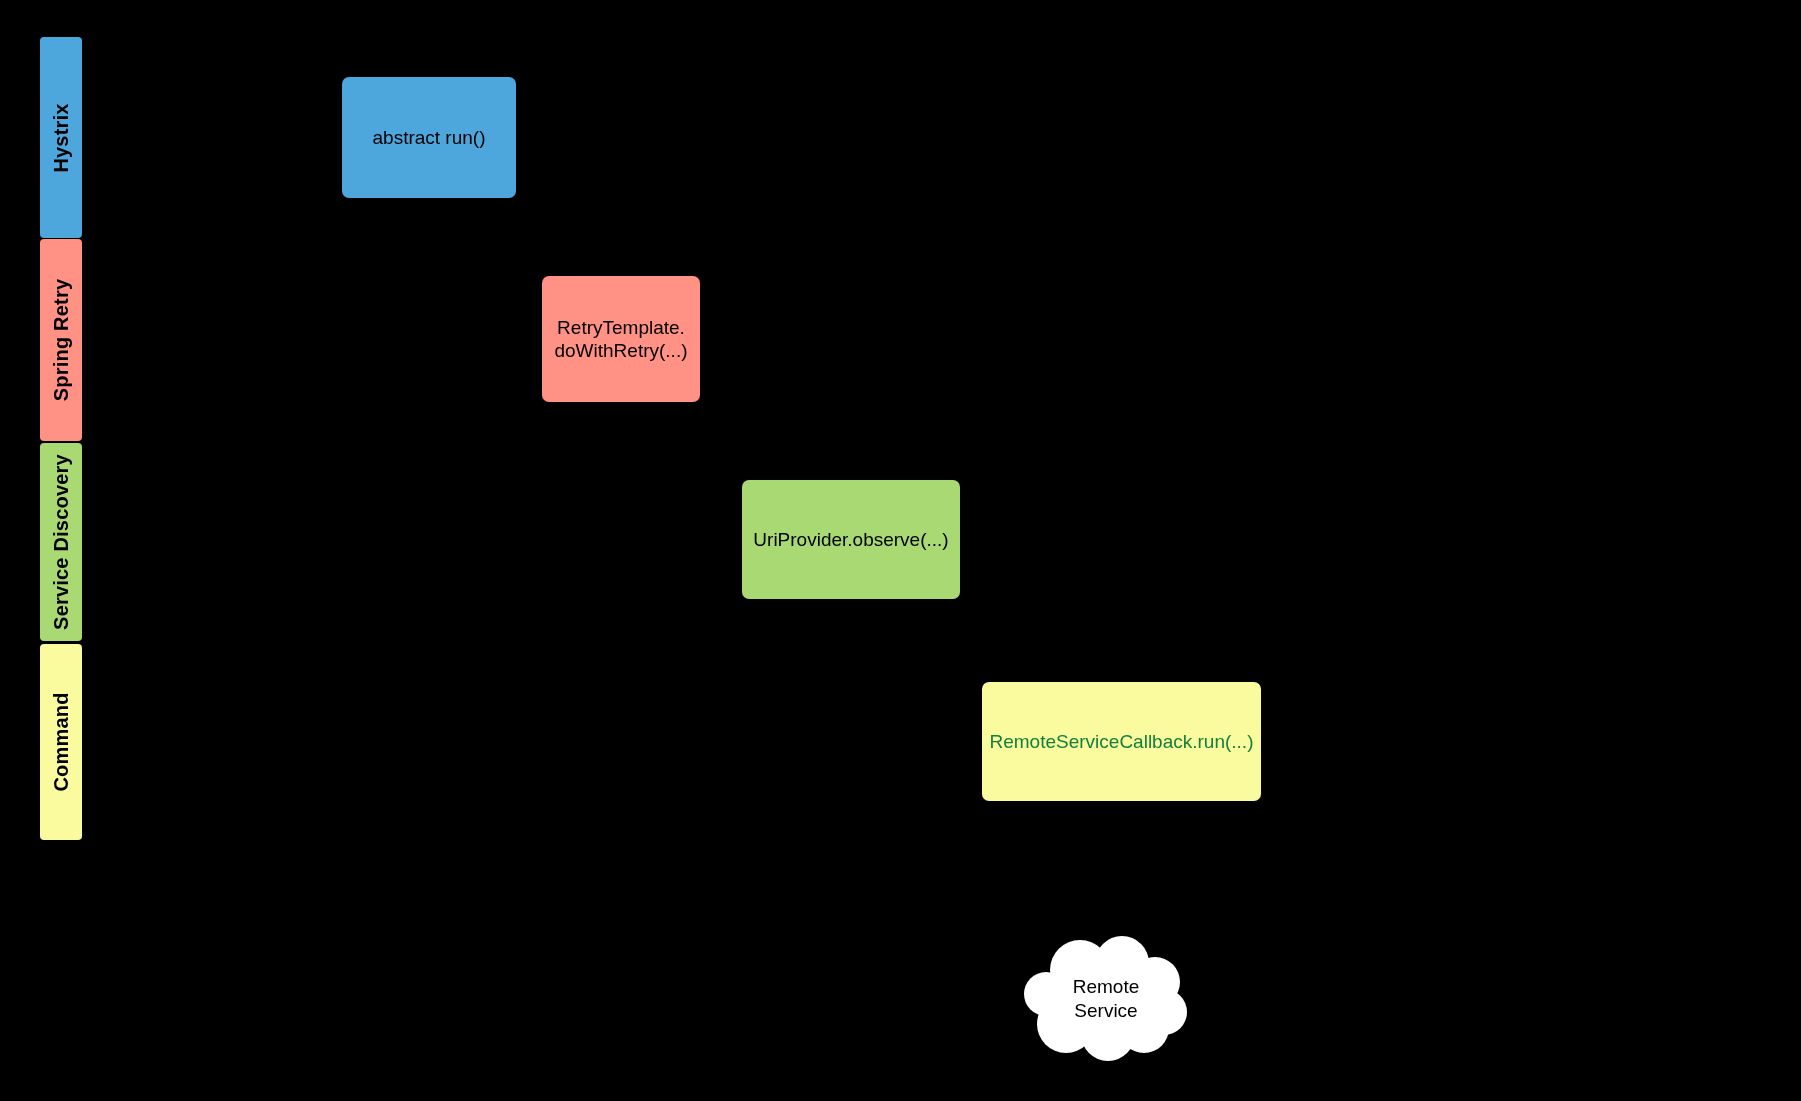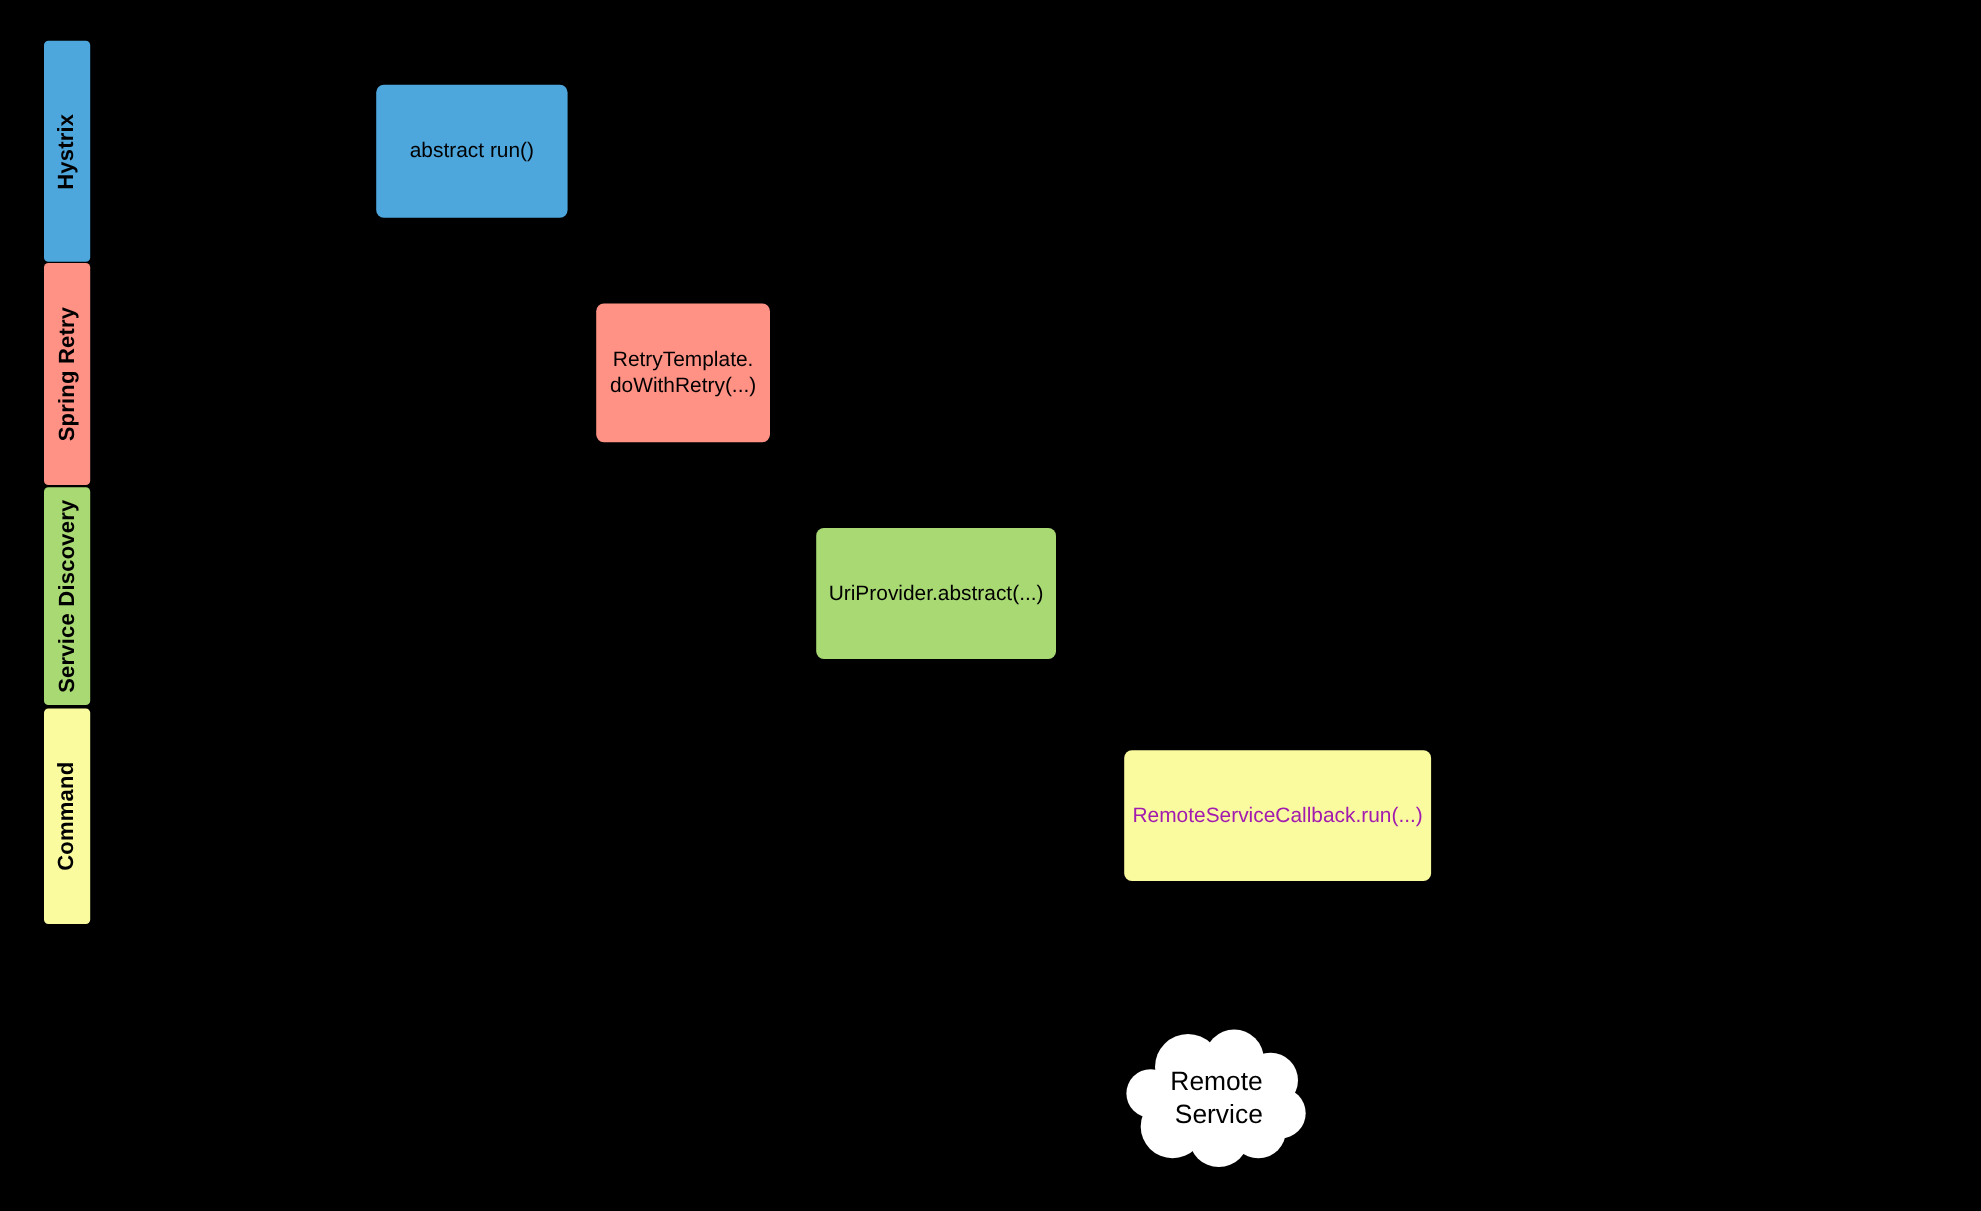--- a/index.html
+++ b/index.html
@@ -72,23 +72,23 @@
   }
   .cloud-text {
     position: absolute;
     left: 0;
     top: 0;
     width: 100%;
     height: 100%;
     display: flex;
     align-items: center;
     justify-content: center;
-    text-align: right;
+    text-align: center;
     color: #000000;
-    font-size: 24px;
+    font-size: 19px;
     line-height: 1.22;
     white-space: pre-line;
     pointer-events: none;
   }
 </style>
 </head>
 <body>
 
 <div id="canvas" style="background: rgb(0, 0, 0);">
 
@@ -109,24 +109,24 @@
   <div class="node" style="left: 342px; top: 77px; width: 174px; height: 121px; background: rgb(77, 166, 220); color: rgb(0, 0, 0);">
     <span class="node-label">abstract run()</span>
   </div>
 
   <div class="node" style="left: 542px; top: 276px; width: 158px; height: 126px; background: rgb(255, 145, 133); color: rgb(0, 0, 0);">
     <span class="node-label">RetryTemplate.
 doWithRetry(...)</span>
   </div>
 
   <div class="node" style="left: 742px; top: 480px; width: 218px; height: 119px; background: rgb(168, 217, 115); color: rgb(0, 0, 0);">
-    <span class="node-label">UriProvider.abstract(...)</span>
+    <span class="node-label">UriProvider.observe(...)</span>
   </div>
 
-  <div class="node" style="left: 982px; top: 682px; width: 279px; height: 119px; background: rgb(250, 250, 158); color: #a21caf; margin-left: 40px;">
+  <div class="node" style="left: 982px; top: 682px; width: 279px; height: 119px; background: rgb(250, 250, 158); color: #15803d;">
     <span class="node-label">RemoteServiceCallback.run(...)</span>
   </div>
 
   <div class="cloud-wrap" style="left: 1022px; top: 936px; width: 168px; height: 125px;">
     <svg viewBox="0 0 168 125" width="168" height="125" preserveAspectRatio="none" xmlns="http://www.w3.org/2000/svg">
       <g class="cloud-shape">
         <circle cx="58" cy="34" r="30" fill="#FFFFFF"></circle>
         <circle cx="100" cy="27" r="27" fill="#FFFFFF"></circle>
         <circle cx="133" cy="46" r="25" fill="#FFFFFF"></circle>
         <circle cx="24" cy="58" r="22" fill="#FFFFFF"></circle>

